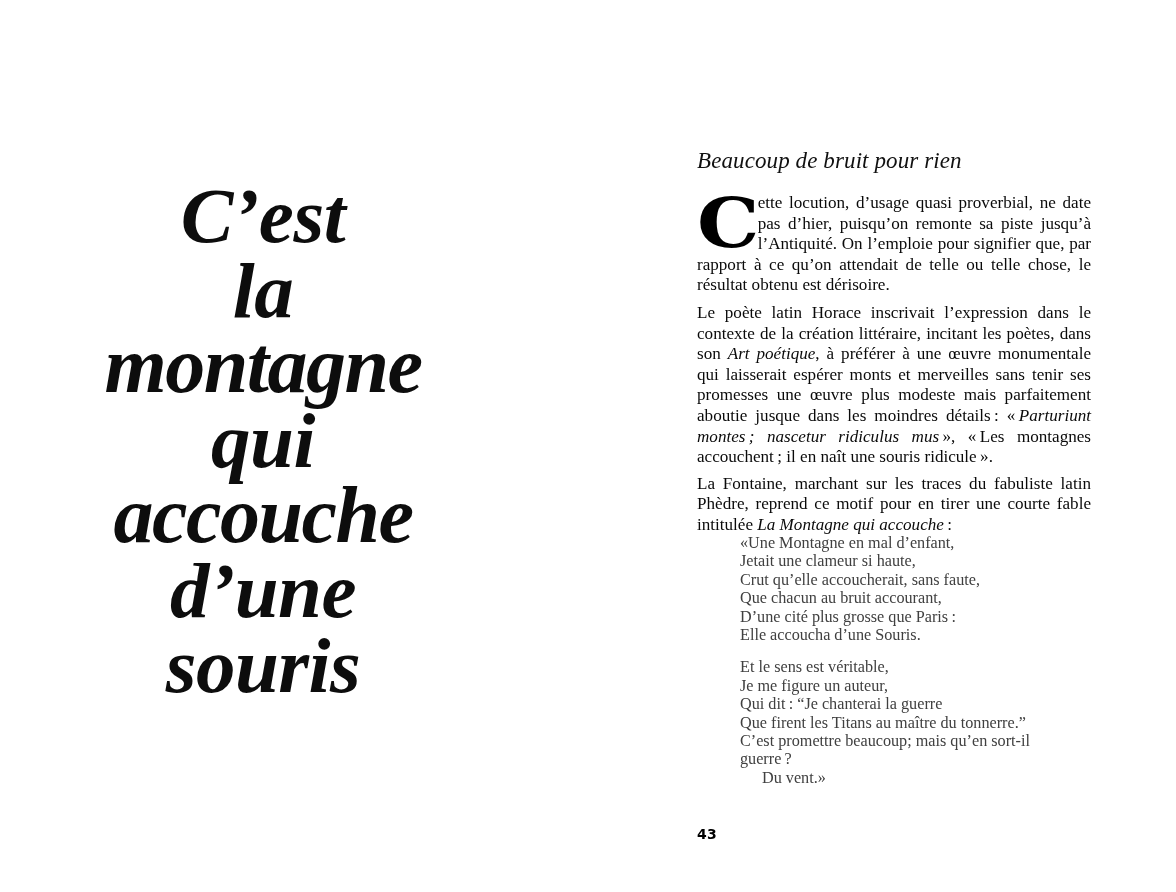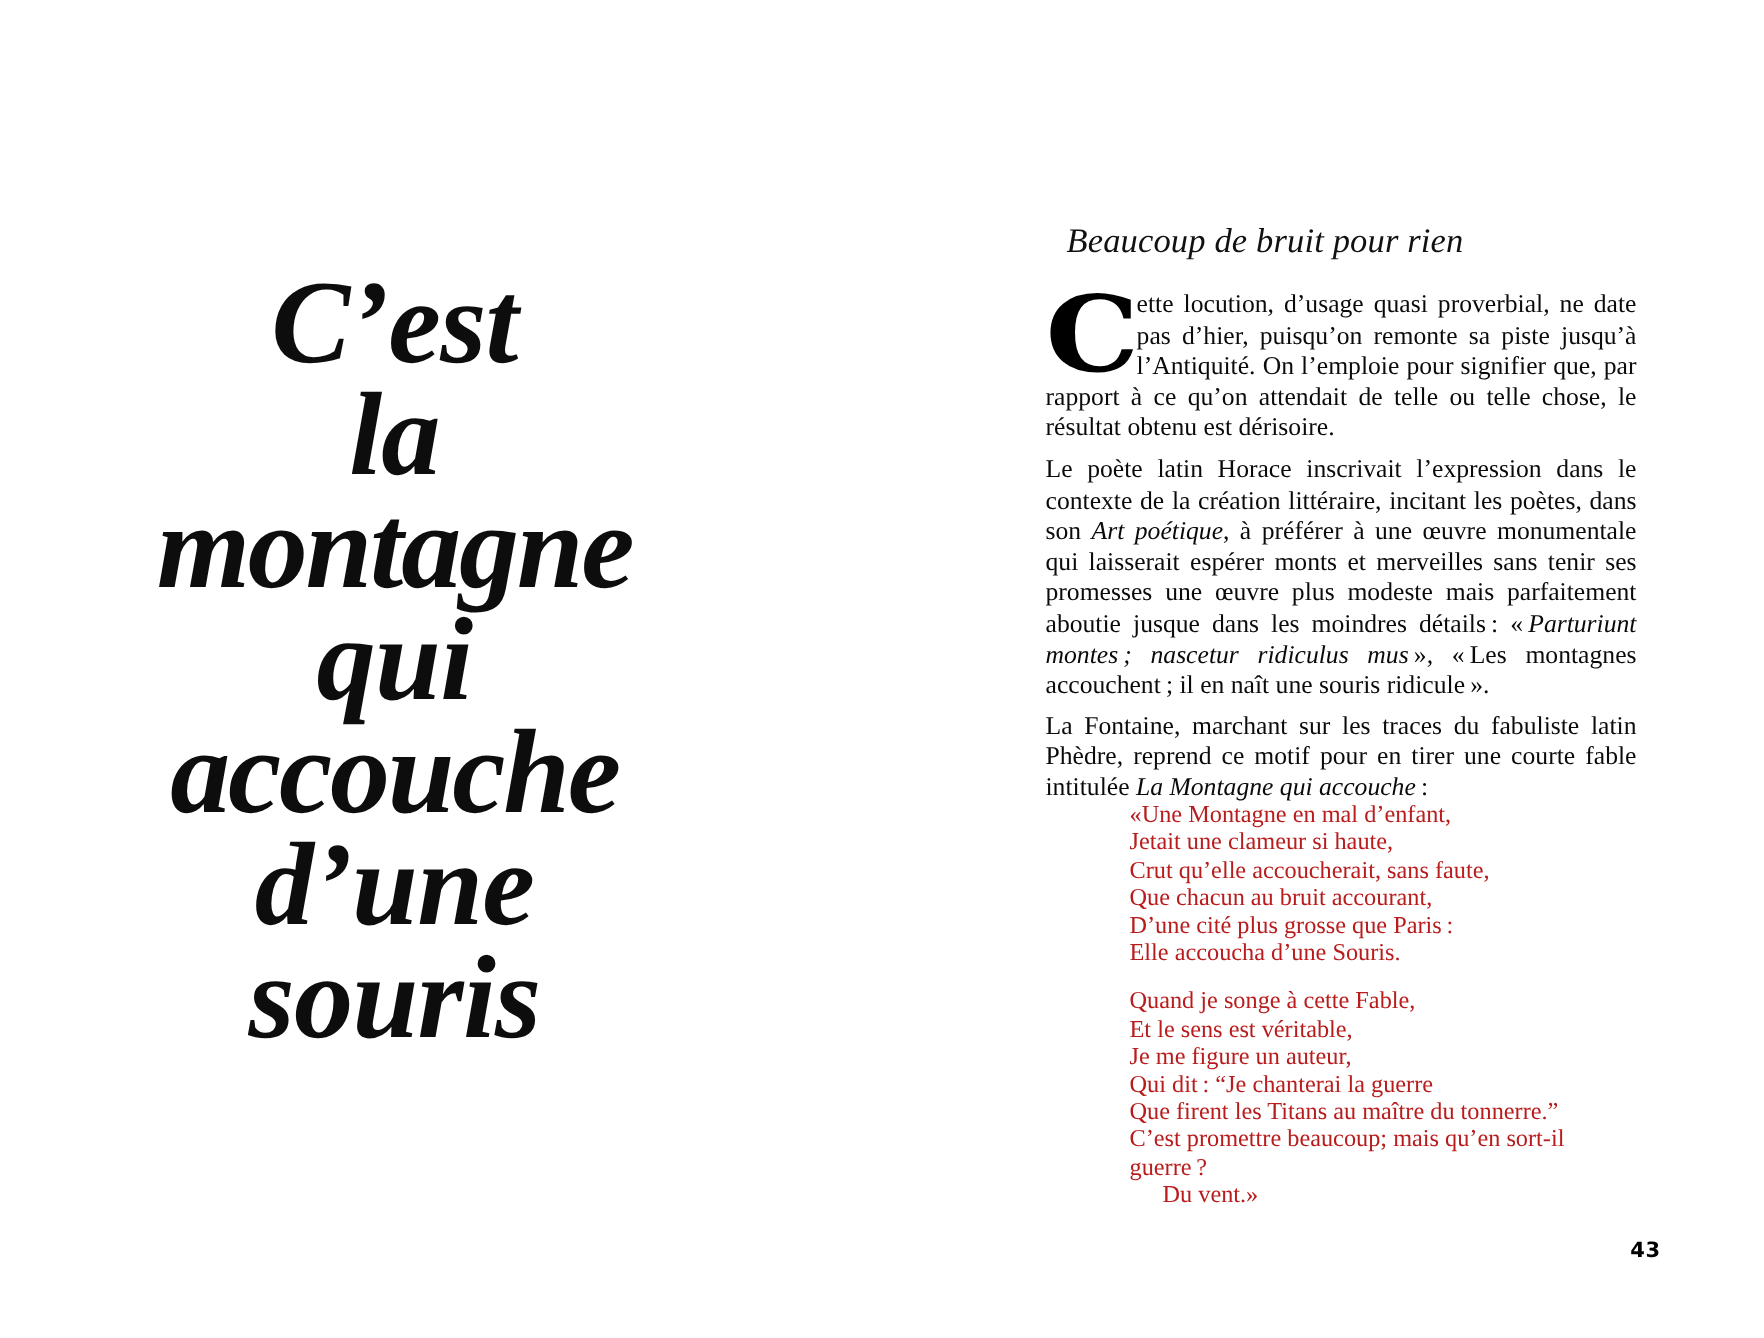--- a/index.html
+++ b/index.html
@@ -73,21 +73,20 @@
     position: absolute;
     top: 148px;
     left: 0;
     width: 394px;
     font-style: italic;
     font-weight: 400;
     font-size: 23px;
     line-height: 26px;
     letter-spacing: 0.1px;
     color: #111;
-    margin-left: 14px;
   }
 
   .body-block {
     position: absolute;
     top: 193px;
     left: 0;
     width: 394px;
   }
 
   p.body {
@@ -117,38 +116,38 @@
     transform: scaleX(1.12);
     transform-origin: left top;
   }
 
   em, .ital { font-style: italic; }
 
   
   .verse {
     position: absolute;
     top: 534px;
-    left: 56px;
+    left: 43px;
     width: 360px;
     font-size: 16.2px;
     line-height: 18.4px;
-    color: #b91c1c;
+    color: #404040;
   }
   .stanza { margin: 0 0 14px 0; }
   .stanza:last-child { margin-bottom: 0; }
   .vline { display: block; white-space: pre-wrap; }
   .vline.indent { padding-left: 22px; }
 
   
   .folio {
     position: absolute;
-    left: 16px;
+    left: 0;
     top: 826px;
     width: 394px;
-    text-align: right;
+    text-align: left;
     font-family: "DejaVu Sans", "Liberation Sans", sans-serif;
     font-weight: 700;
     font-size: 14px;
     letter-spacing: 0.3px;
     color: #000;
   }
 </style>
 </head>
 <body>
 
@@ -186,21 +185,20 @@
         <div class="stanza">
           <span class="vline">«Une Montagne en mal d’enfant,</span>
           <span class="vline">Jetait une clameur si haute,</span>
           <span class="vline">Crut qu’elle accoucherait, sans faute,</span>
           <span class="vline">Que chacun au bruit accourant,</span>
           <span class="vline">D’une cité plus grosse que Paris :</span>
           <span class="vline">Elle accoucha d’une Souris.</span>
         </div>
 
         <div class="stanza">
-          <span class="vline">Quand je songe à cette Fable,</span>
           <span class="vline">Et le sens est véritable,</span>
           <span class="vline">Je me figure un auteur,</span>
           <span class="vline">Qui dit : “Je chanterai la guerre</span>
           <span class="vline">Que firent les Titans au maître du tonnerre.”</span>
           <span class="vline">C’est promettre beaucoup; mais qu’en sort-il</span>
           <span class="vline">guerre ?</span>
           <span class="vline indent">Du vent.»</span>
         </div>
 
       </div>

